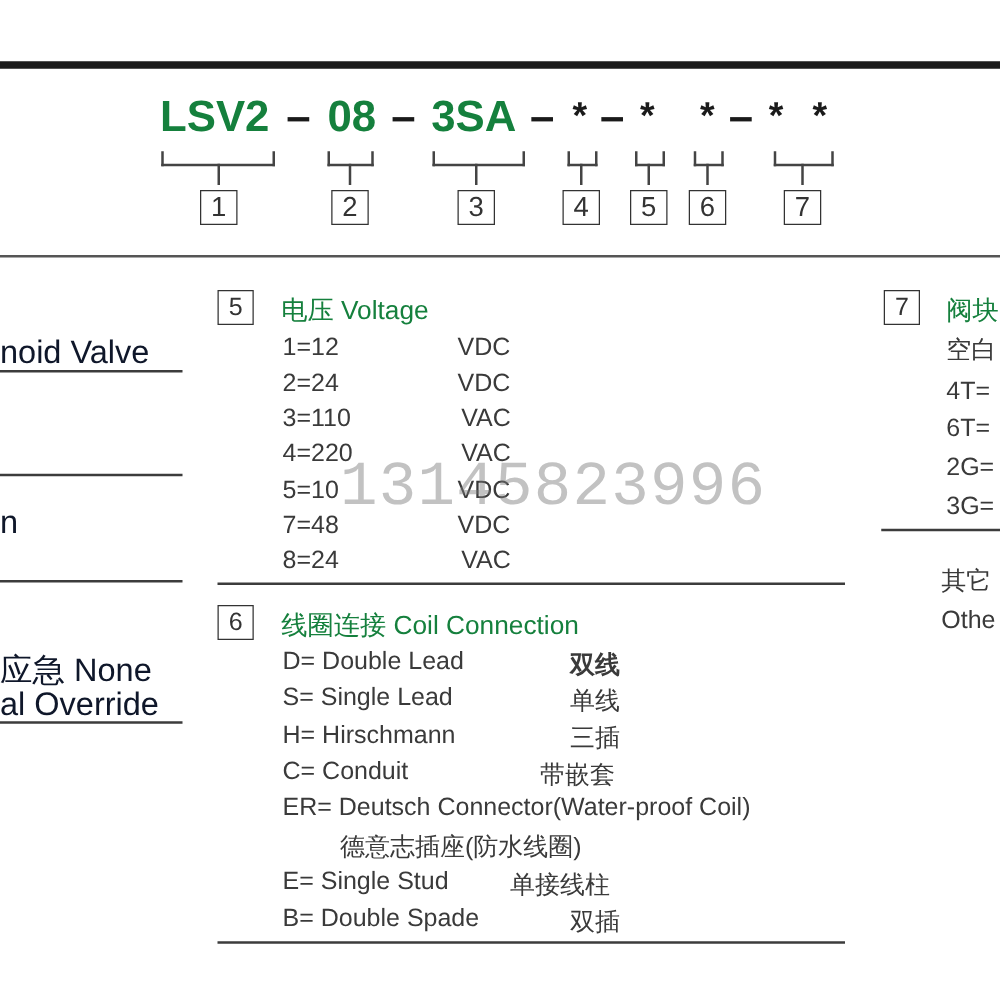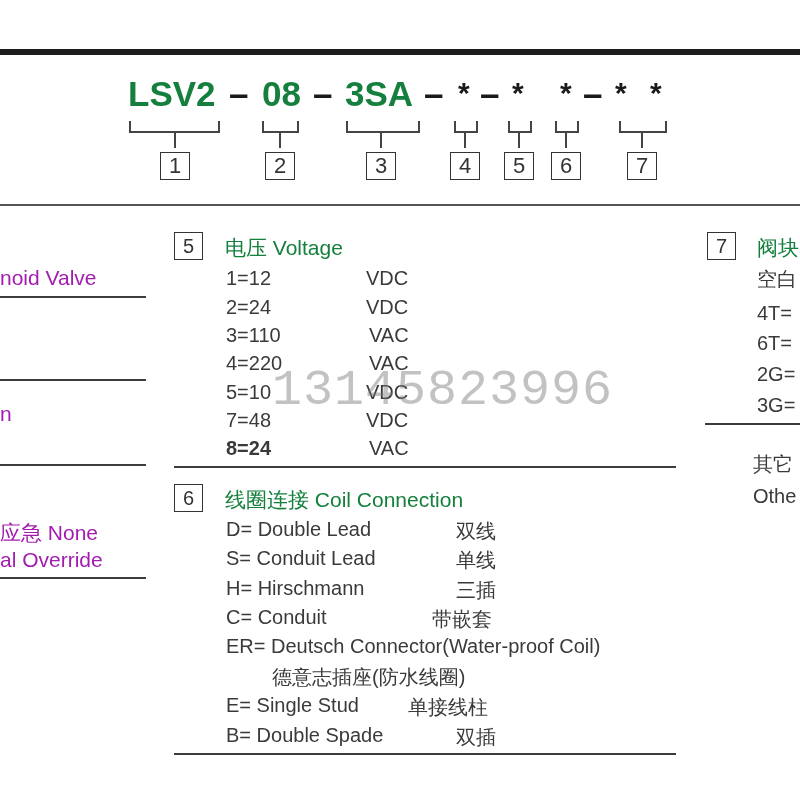--- a/index.html
+++ b/index.html
@@ -13,21 +13,21 @@
   .star { position:absolute; top:76px; font-size:30px; font-weight:bold; color:#1a1a1a; }
   .bracket { position:absolute; border:2px solid #444; border-top:none; height:10px; }
   .stem { position:absolute; width:2px; background:#444; }
   .numbox { position:absolute; border:1.5px solid #333; width:30px; height:28px; box-sizing:border-box;
             font-size:22px; text-align:center; line-height:26px; color:#333; background:#fff; }
   .secbox { position:absolute; border:1.5px solid #333; width:29px; height:28px; box-sizing:border-box;
             font-size:20px; text-align:center; line-height:26px; color:#333; }
   .sec-title { position:absolute; font-size:21px; color:#15803d; white-space:nowrap; }
   .row { position:absolute; font-size:20px; color:#3a3a3a; white-space:nowrap; }
   .hline { position:absolute; height:2px; background:#3c3c3c; }
-  .left-text { position:absolute; font-size:21px; color:#a21caf; white-space:nowrap; }
+  .left-text { position:absolute; font-size:26px; color:#0f172a; white-space:nowrap; }
   .watermark { position:absolute; left:236px; top:362px; font-family:Liberation Mono, monospace;
                font-size:50px; color:rgba(120,120,120,0.45); letter-spacing:1px; white-space:nowrap;margin-left:36px; }
 </style>
 </head>
 <body>
 
 <div class="abs rule-top"></div>
 
 <div>
   <span class="model-char" style="left:128px;">LSV2</span>
@@ -97,35 +97,35 @@
   <div class="row" style="left:226px; top:296px;">2=24</div>
   <div class="row" style="left:366px; top:296px;">VDC</div>
   <div class="row" style="left:226px; top:324px;">3=110</div>
   <div class="row" style="left:369px; top:324px;">VAC</div>
   <div class="row" style="left:226px; top:352px;">4=220</div>
   <div class="row" style="left:369px; top:352px;">VAC</div>
   <div class="row" style="left:226px; top:381px;">5=10</div>
   <div class="row" style="left:366px; top:381px;">VDC</div>
   <div class="row" style="left:226px; top:409px;">7=48</div>
   <div class="row" style="left:366px; top:409px;">VDC</div>
-  <div class="row" style="left:226px; top:437px;font-weight:bold;">8=24</div>
+  <div class="row" style="left:226px; top:437px;">8=24</div>
   <div class="row" style="left:369px; top:437px;">VAC</div>
 
   <div class="hline" style="left:174px; top:466px; width:502px;"></div>
 </div>
 
 <div class="watermark">13145823996</div>
 
 <div>
   <div class="secbox" style="left:174px; top:484px;">6</div>
   <div class="sec-title" style="left:225px; top:486px;">线圈连接 Coil Connection</div>
 
   <div class="row" style="left:226px; top:518px;">D= Double Lead</div>
-  <div class="row" style="left:456px; top:518px;">双线</div>
-  <div class="row" style="left:226px; top:547px;">S= Conduit Lead</div>
+  <div class="row" style="left:456px; top:518px;font-weight:bold;">双线</div>
+  <div class="row" style="left:226px; top:547px;">S= Single Lead</div>
   <div class="row" style="left:456px; top:547px;">单线</div>
   <div class="row" style="left:226px; top:577px;">H= Hirschmann</div>
   <div class="row" style="left:456px; top:577px;">三插</div>
   <div class="row" style="left:226px; top:606px;">C= Conduit</div>
   <div class="row" style="left:432px; top:606px;">带嵌套</div>
   <div class="row" style="left:226px; top:635px;">ER= Deutsch Connector(Water-proof Coil)</div>
   <div class="row" style="left:272px; top:664px;">德意志插座(防水线圈)</div>
   <div class="row" style="left:226px; top:694px;">E= Single Stud</div>
   <div class="row" style="left:408px; top:694px;">单接线柱</div>
   <div class="row" style="left:226px; top:724px;">B= Double Spade</div>

